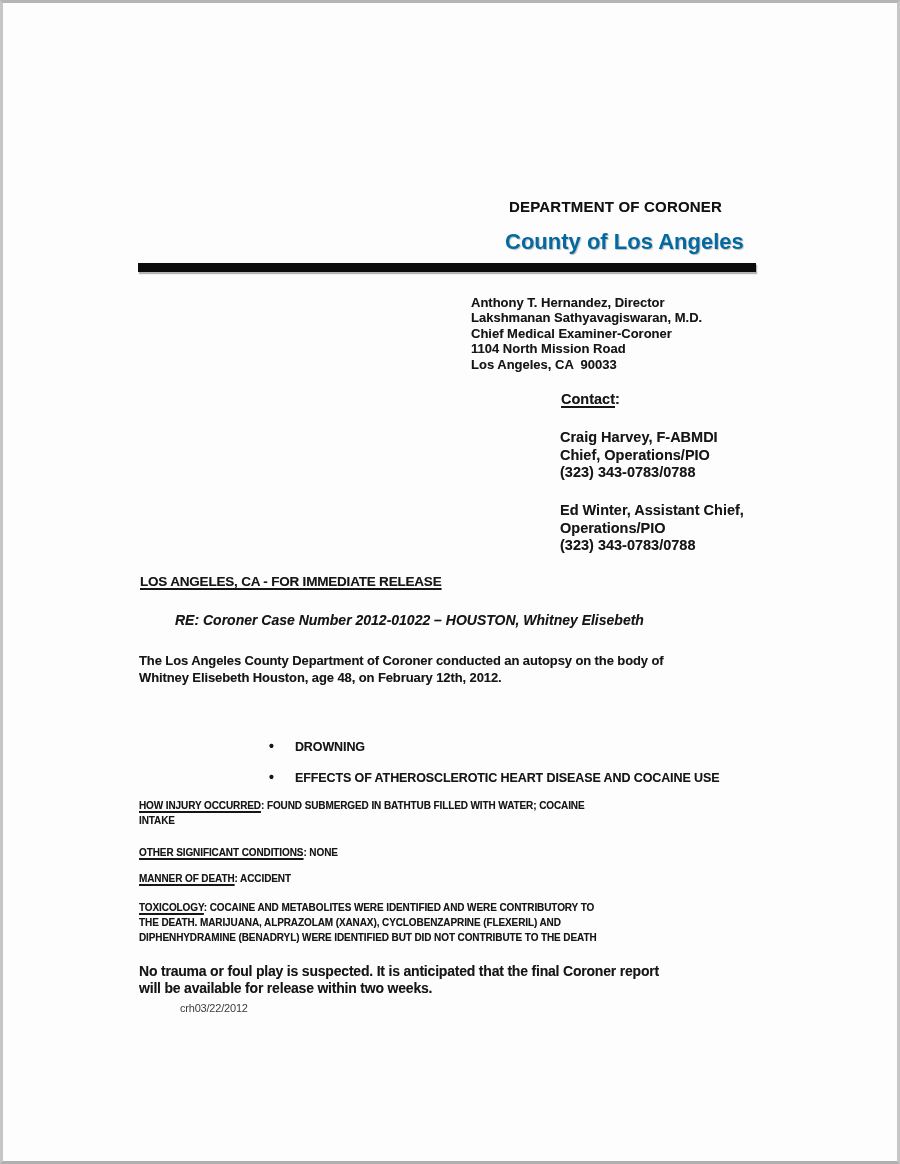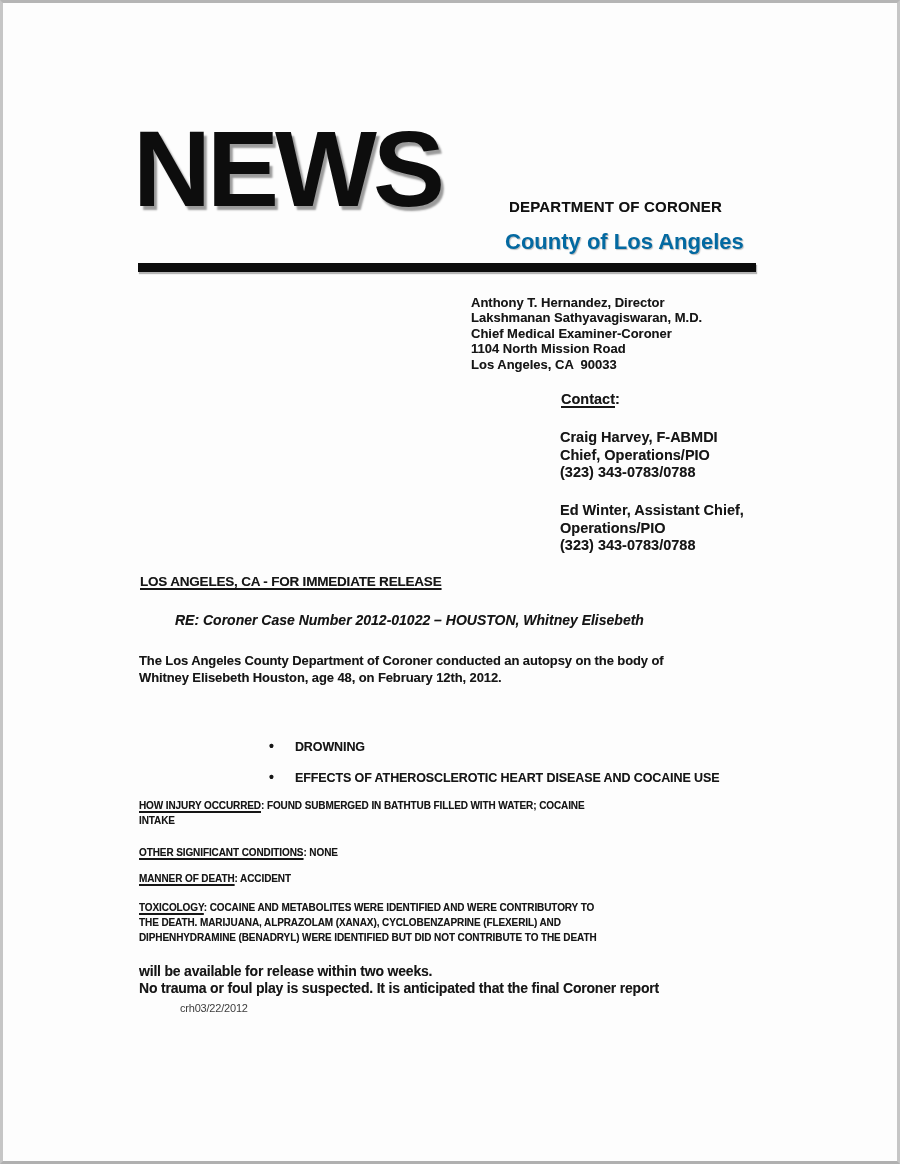--- a/index.html
+++ b/index.html
@@ -80,21 +80,20 @@
   .manner { left: 136px; top: 868px; }
   .toxicology { left: 136px; top: 897px; width: 650px; }
   .closing { left: 136px; top: 960px; font-size: 14px; font-weight: bold; line-height: 17px; letter-spacing: -0.2px; }
   .footnote { left: 177px; top: 999px; font-size: 11px; color: #3c3c3c; letter-spacing: -0.2px; }
 </style>
 </head>
 <body>
 
 <div class="page">
 
-  <div class="abs masthead">NEWS</div>
 
   <div class="abs dept soft">DEPARTMENT OF CORONER</div>
 
   <div class="abs county">County of Los Angeles</div>
 
   <div class="abs rule"></div>
 
   <div class="abs address soft">
     <div>Anthony T. Hernandez, Director</div>
     <div>Lakshmanan Sathyavagiswaran, M.D.</div>
@@ -146,19 +145,19 @@
 
   <div class="abs manner caps-para soft"><span class="u">MANNER OF DEATH</span><span>: ACCIDENT</span></div>
 
   <div class="abs toxicology caps-para soft">
     <div><span class="u">TOXICOLOGY</span><span>: COCAINE AND METABOLITES WERE IDENTIFIED AND WERE CONTRIBUTORY TO</span></div>
     <div>THE DEATH. MARIJUANA, ALPRAZOLAM (XANAX), CYCLOBENZAPRINE (FLEXERIL) AND</div>
     <div>DIPHENHYDRAMINE (BENADRYL) WERE IDENTIFIED BUT DID NOT CONTRIBUTE TO THE DEATH</div>
   </div>
 
   <div class="abs closing soft">
+    <div>No trauma or foul play is suspected. It is anticipated that the final Coroner report</div>
     <div>will be available for release within two weeks.</div>
-    <div>No trauma or foul play is suspected. It is anticipated that the final Coroner report</div>
   </div>
 
   <div class="abs footnote">crh03/22/2012</div>
 
 </div>
 
 </body></html>

